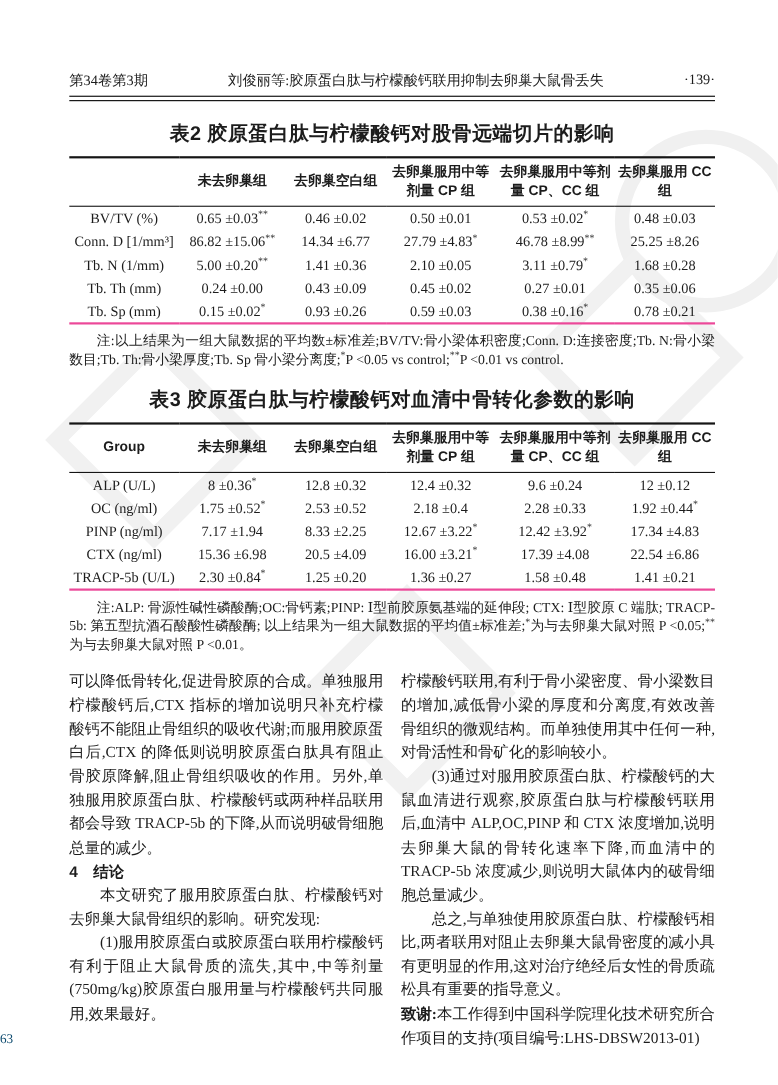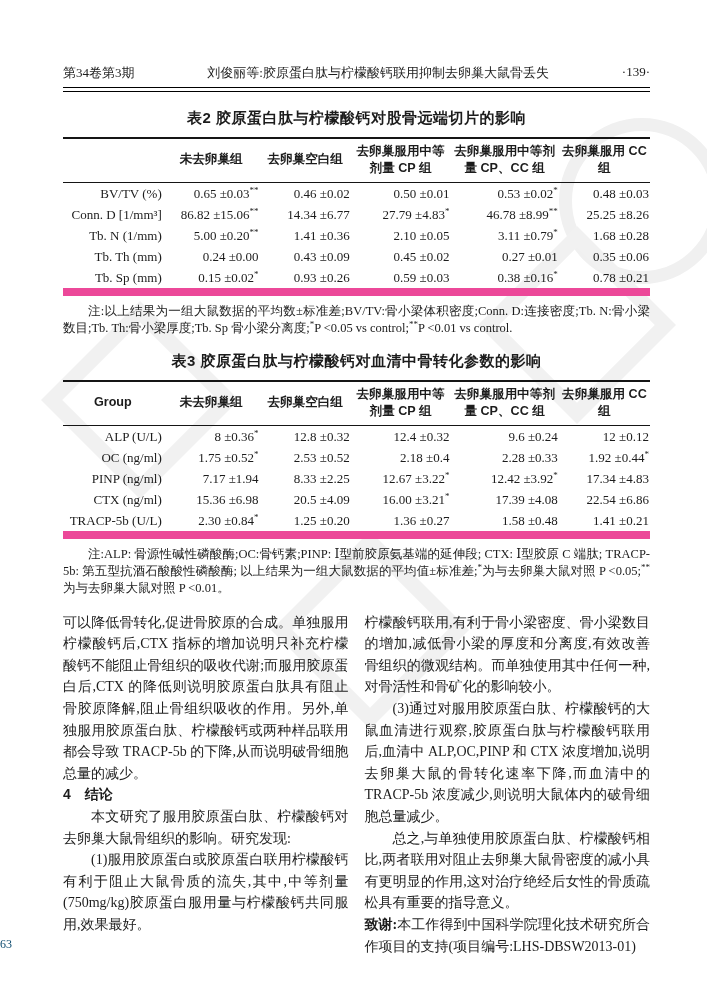--- a/index.html
+++ b/index.html
@@ -13,34 +13,34 @@
   .wm-diamond{border:15px solid #f1f1f1;width:110px;height:110px;transform:rotate(45deg);}
   .wm-d1{top:255px;right:60px;}
   .wm-d2{top:330px;left:70px;}
   .wm-d3{top:560px;left:300px;}
   
   .page{position:relative;z-index:1;padding:64px 57px 0 63px;}
   .page-header{display:flex;justify-content:space-between;align-items:flex-start;font-size:13px;white-space:nowrap;}
   .page-header .center{flex:1;text-align:center;}
   .header-rule{margin-top:5px;height:2.6px;border-top:1.8px solid #000;border-bottom:1.8px solid #000;}
   .table-title{
-    text-align:center;font-weight:bold;font-size:15px;margin:17px 0 9px;
+    text-align:center;font-weight:bold;font-size:18px;margin:17px 0 9px;
     font-family:"Liberation Sans","DejaVu Sans",sans-serif;letter-spacing:.5px;
   }
   .table-title.second{margin-top:15px;}
   table.data{
     width:100%;border-collapse:collapse;font-size:13px;
-    border-top:2px solid #151515;border-bottom:8px solid #ec4899;table-layout:fixed;
+    border-top:2px solid #151515;border-bottom:2px solid #ec4899;table-layout:fixed;
   }
   table.data thead th{
     font-family:"Liberation Sans","DejaVu Sans",sans-serif;font-weight:bold;
     font-size:12.6px;line-height:17.5px;padding:4px 1px;border-bottom:1.2px solid #151515;
     text-align:center;vertical-align:middle;
   }
-  table.data td{ text-align:right;padding:2px 1px;line-height:17px;white-space:nowrap;}
+  table.data td{ text-align:center;padding:2px 1px;line-height:17px;white-space:nowrap;}
   table.data th:nth-child(1),table.data td:nth-child(1){width:17%;}
   table.data th:nth-child(2),table.data td:nth-child(2){width:16.5%;}
   table.data th:nth-child(3),table.data td:nth-child(3){width:15.5%;}
   table.data th:nth-child(4),table.data td:nth-child(4){width:17%;}
   table.data th:nth-child(5),table.data td:nth-child(5){width:18.5%;}
   table.data th:nth-child(6),table.data td:nth-child(6){width:15.5%;}
   sup{font-size:9px;line-height:0;}
   .table-note{
     font-size:12.5px;line-height:17px;margin:7px 0 0;text-indent:2em;text-align:justify;
   }

